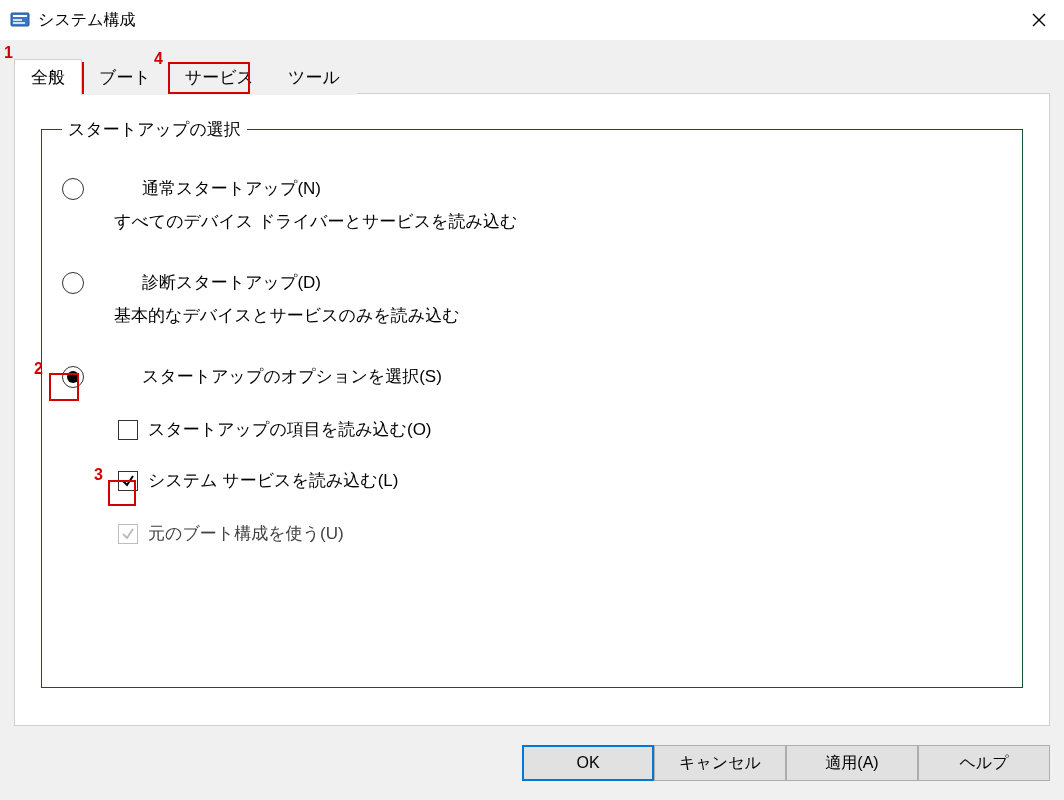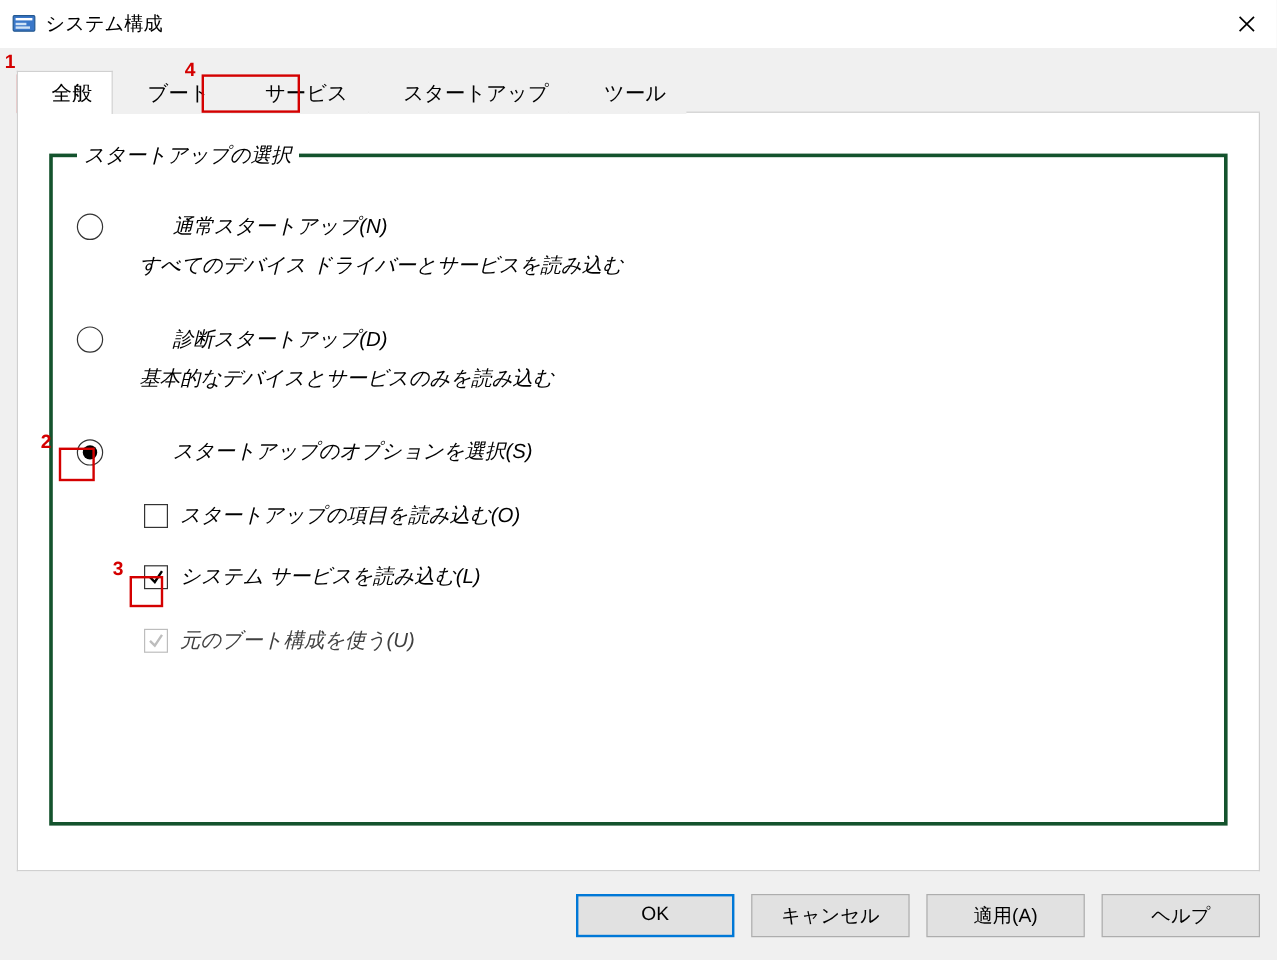--- a/index.html
+++ b/index.html
@@ -38,21 +38,21 @@
   .titlebar .close svg { width: 14px; height: 14px; }
 
   .tabstrip {
     display: flex; align-items: flex-end;
     height: 34px;
     margin-top: 20px;
     padding-left: 14px;
     position: relative;
   }
   .tab {
-    padding: 6px 16px 6px 28px;
+    padding: 6px 16px 6px 16px;
     font-size: 17px;
     background: #f0f0f0;
     border: 1px solid transparent;
     border-bottom: none;
     position: relative;
     top: 1px;
     cursor: default;
   }
   .tab.active {
     background: #fff;
@@ -68,24 +68,23 @@
 
   .panel {
     flex: 1 1 auto;
     margin: 0 14px 14px 14px;
     background: #fff;
     border: 1px solid #d0d0d0;
     border-top: none;
     padding: 24px;
   }
   fieldset.group {
-    border: 3px solid #14532d;
+    border: 1px solid #14532d;
     padding: 14px 20px 20px 20px;
     height: 570px;
-    font-style: italic;
   }
   fieldset.group > legend {
     padding: 0 6px;
     font-size: 17px;
   }
   .option-row {
     display: flex; align-items: center;
     margin-top: 22px;
     gap: 48px;
   }
@@ -122,21 +121,20 @@
   }
   .chk.disabled { border-color: #bdbdbd; }
   .chk svg { width: 14px; height: 14px; display: none; }
   .chk.checked svg { display: block; }
   .chk.disabled svg path { stroke: #bdbdbd; }
   .opt-label { font-size: 17px; }
 
   .button-row {
     height: 60px;
     display: flex; align-items: center; justify-content: flex-end;
-    gap: 14px;
     padding-right: 14px;
     padding-bottom: 14px;
   }
   .btn {
     min-width: 132px; height: 36px;
     background: #e1e1e1;
     border: 1px solid #adadad;
     display: flex; align-items: center; justify-content: center;
     font-size: 16px;
     cursor: default;
@@ -180,21 +178,20 @@
           <path d="M1 1 L13 13 M13 1 L1 13" stroke="#000" stroke-width="1.4"></path>
         </svg>
     </div>
   </div>
 
   <div class="tabstrip">
     <div class="tabline"></div>
     <div class="tab active">全般</div>
     <div class="tab">ブート</div>
     <div class="tab">サービス</div>
-    <div class="tab">スタートアップ</div>
     <div class="tab">ツール</div>
   </div>
 
   <div class="panel">
     <fieldset class="group">
       <legend>スタートアップの選択</legend>
 
       <div class="option-row">
         <span class="radio"></span>
         <span class="opt-label">通常スタートアップ(N)</span>

